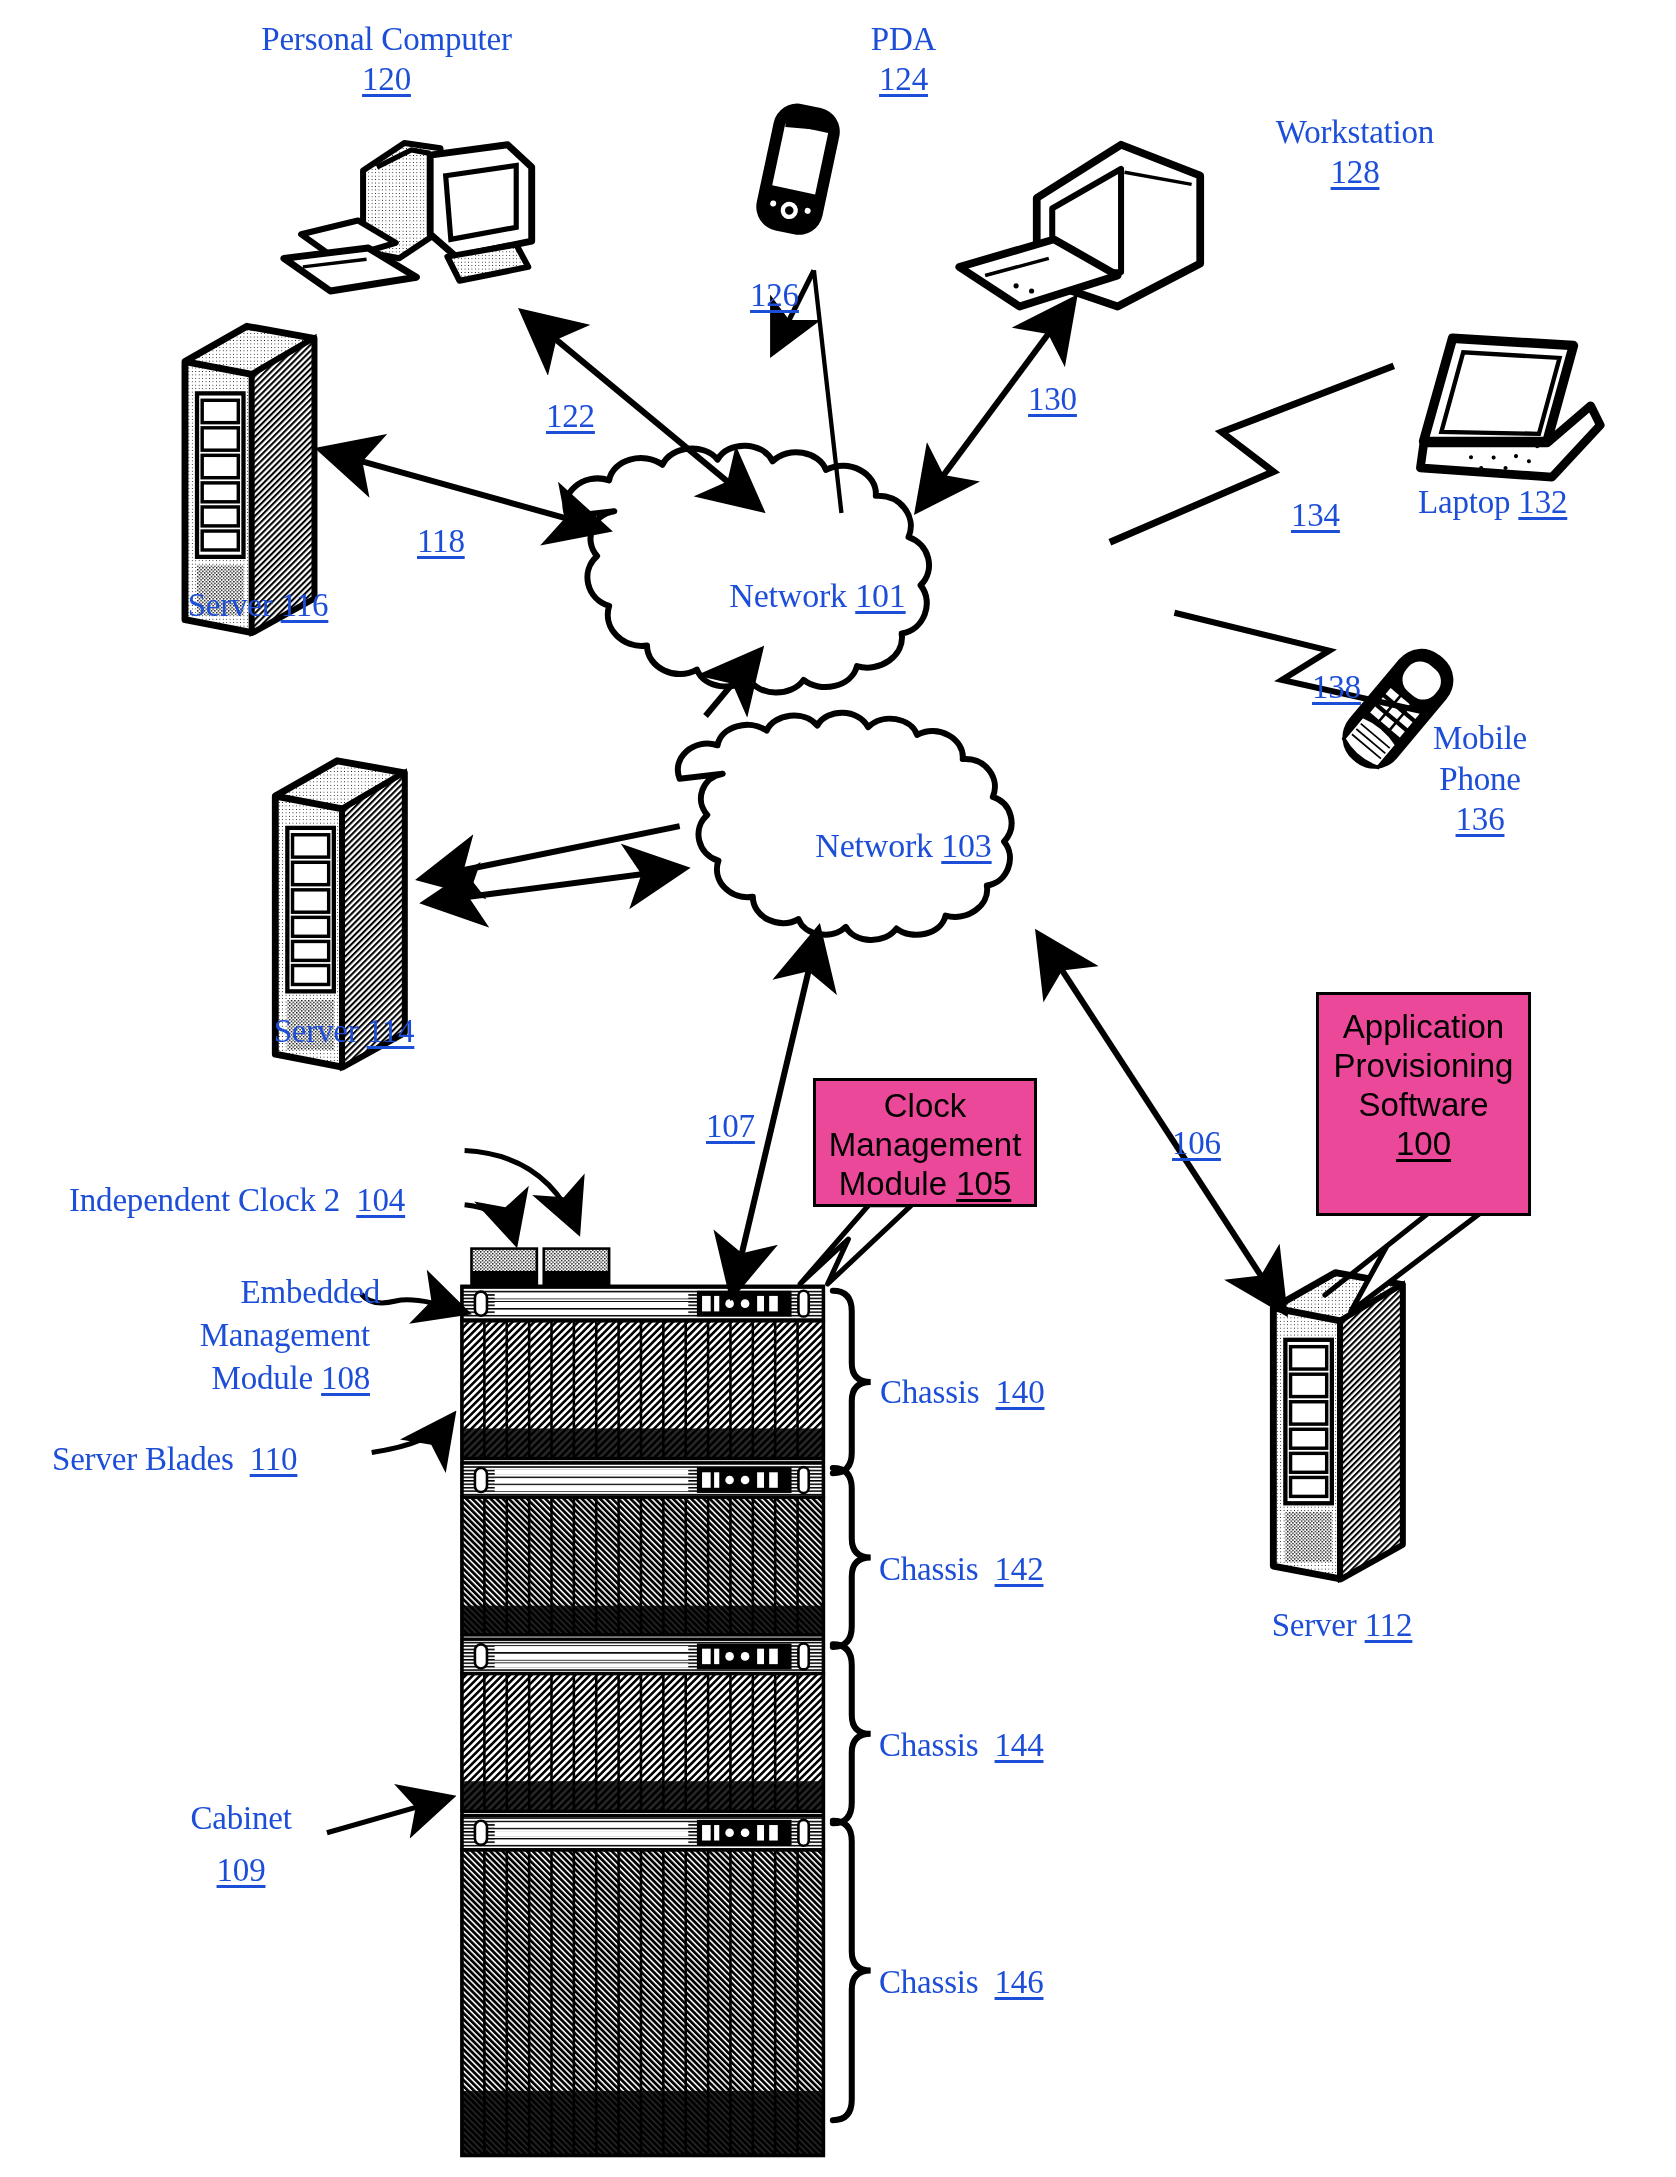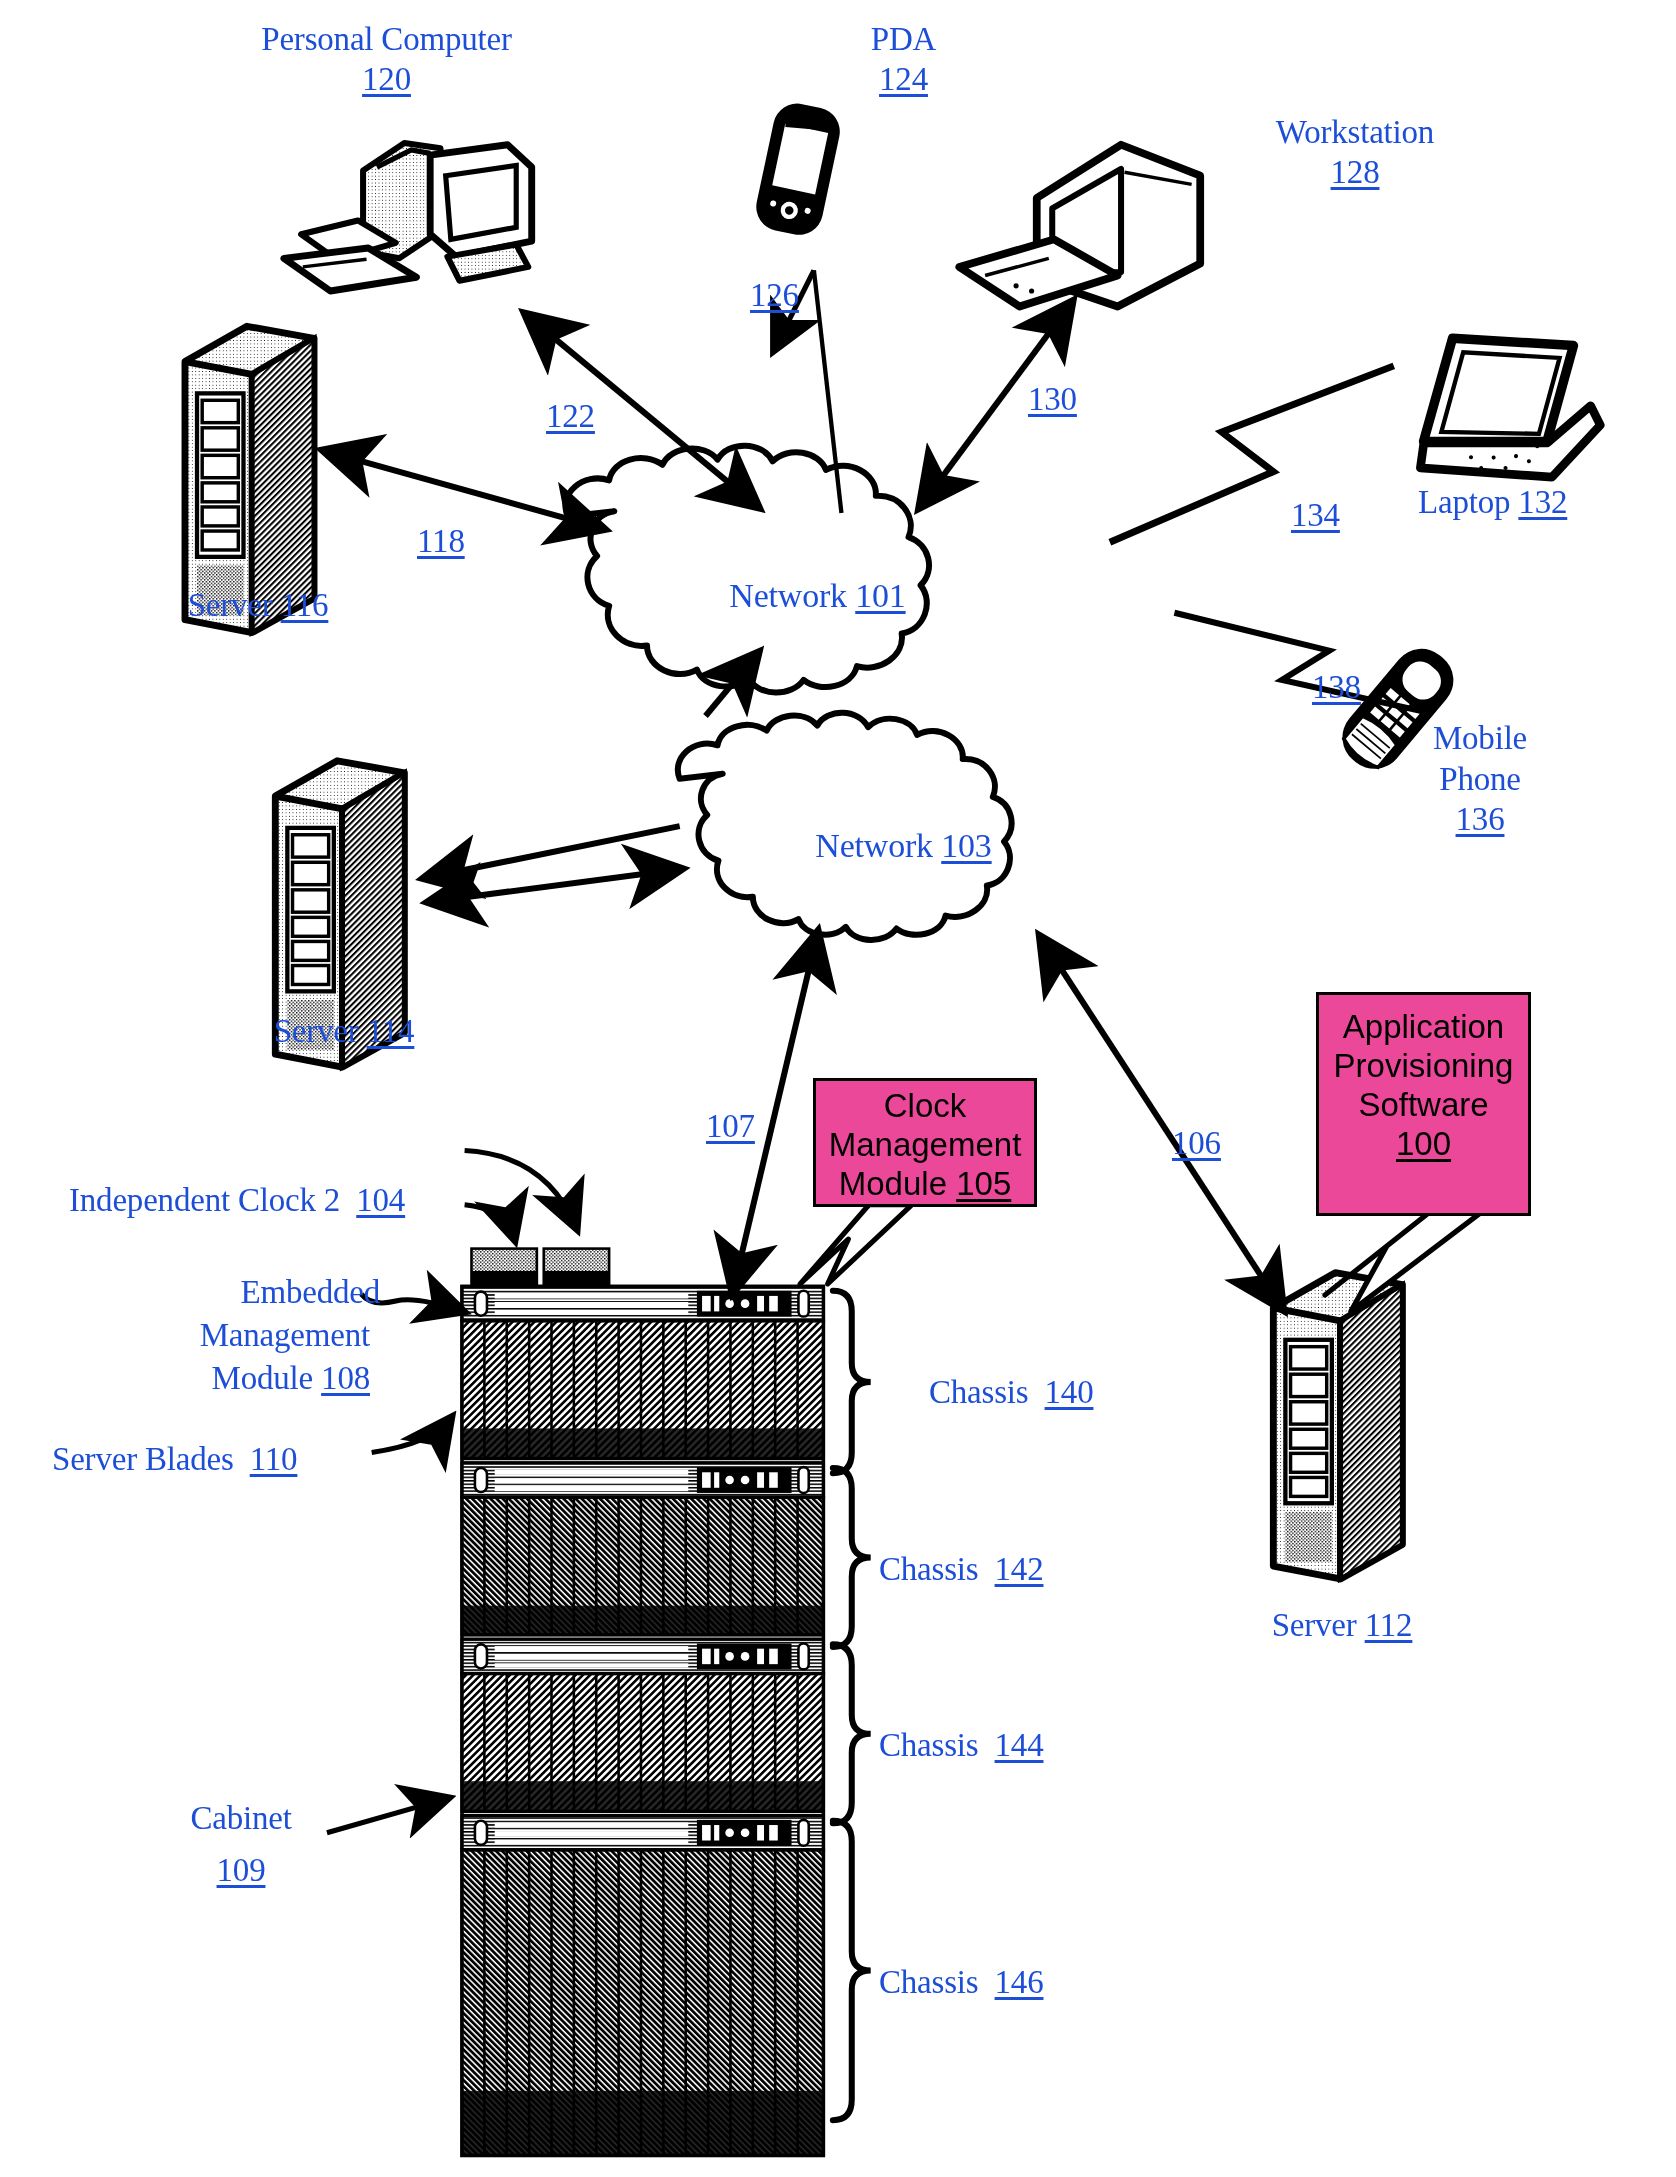--- a/index.html
+++ b/index.html
@@ -603,21 +603,21 @@
     <span>Server Blades</span>&nbsp;&nbsp;<span class="num">110</span>
   </div>
 
   <div class="lbl center nonsel" style="left:138px; top:1798px; width:206px;">
     <span>Cabinet</span>
   </div>
   <div class="lbl center nonsel" style="left:138px; top:1850px; width:206px;">
     <span class="num">109</span>
   </div>
 
-  <div class="lbl nonsel" style="left:929px; top:1372px;">
+  <div class="lbl nonsel" style="left:880px; top:1372px;">
     <span>Chassis</span>&nbsp;&nbsp;<span class="num">140</span>
   </div>
   <div class="lbl nonsel" style="left:879px; top:1549px;">
     <span>Chassis</span>&nbsp;&nbsp;<span class="num">142</span>
   </div>
   <div class="lbl nonsel" style="left:879px; top:1725px;text-align:center;">
     <span>Chassis</span>&nbsp;&nbsp;<span class="num">144</span>
   </div>
   <div class="lbl nonsel" style="left:879px; top:1962px;">
     <span>Chassis</span>&nbsp;&nbsp;<span class="num">146</span>

